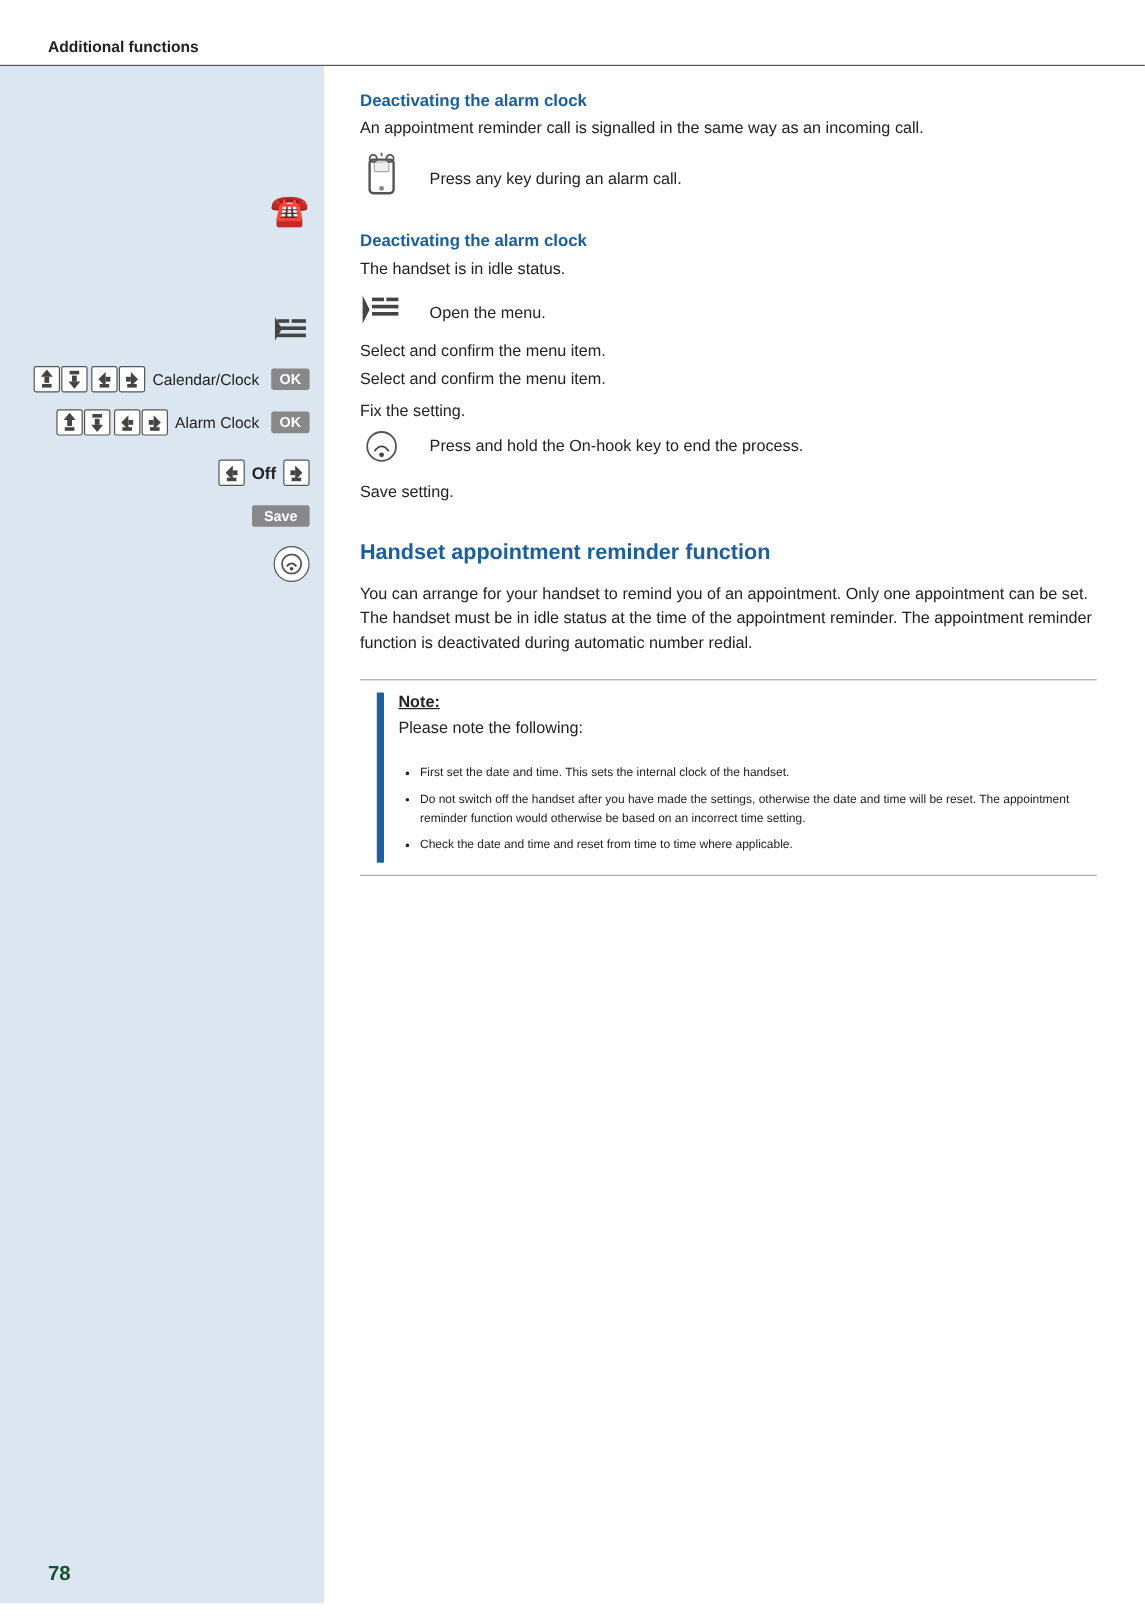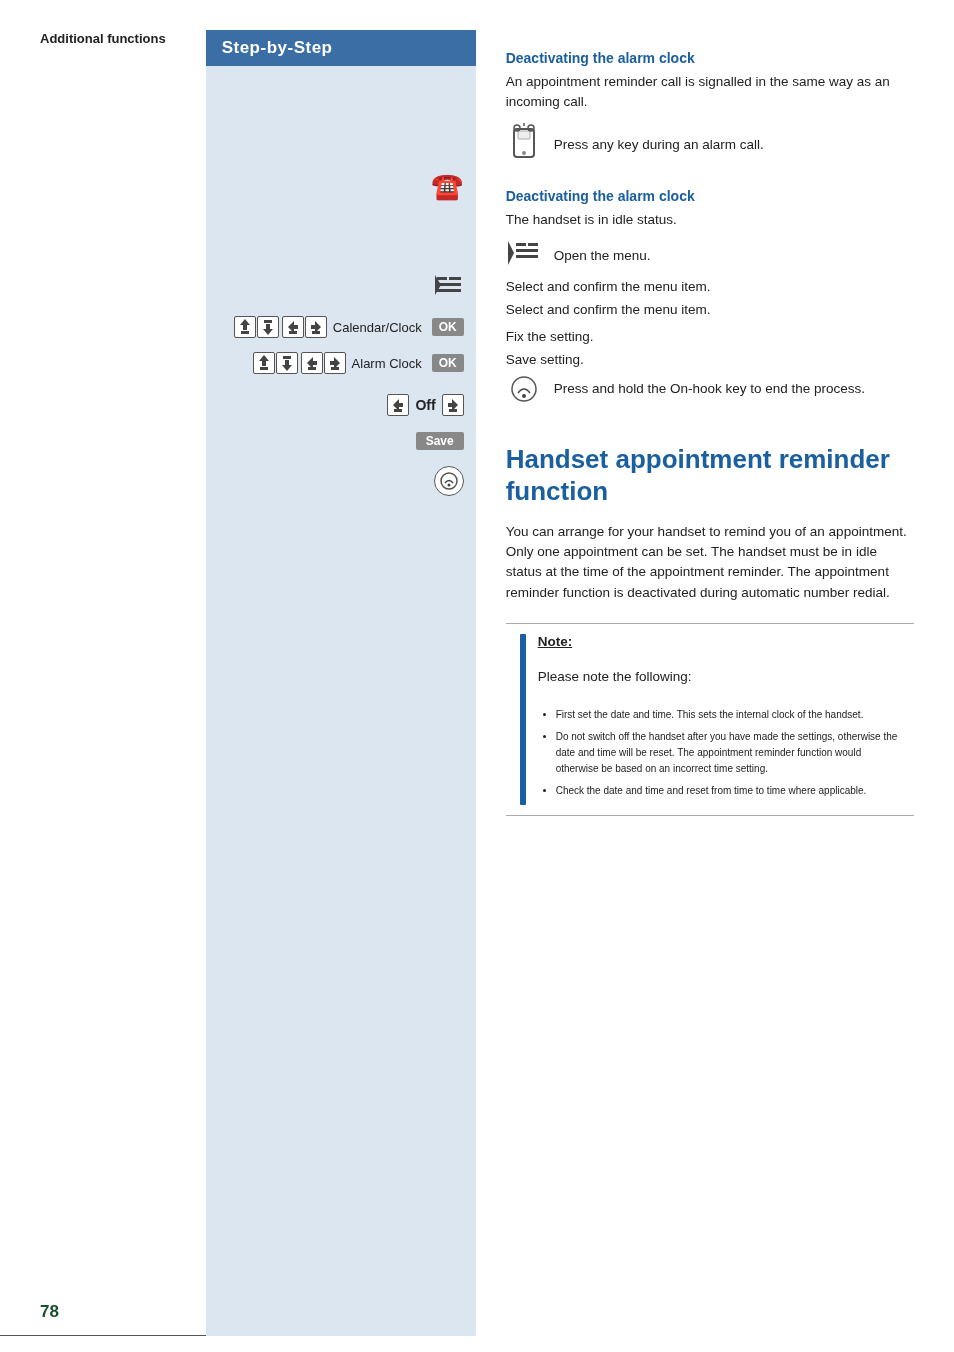--- a/index.html
+++ b/index.html
@@ -10,21 +10,21 @@
       color: #222;
       width: 954px;
       min-height: 1352px;
     }
 
     .page {
       width: 954px;
       min-height: 1352px;
       padding: 30px 0 16px 0;
       display: flex;
-      flex-direction: row;
+      flex-direction: column;
     }
 
     
     .page-header {
       padding: 0 40px 8px 40px;
       border-bottom: 1.5px solid #555;
       margin-bottom: 0;
     }
     .page-header span {
       font-size: 13px;
@@ -157,21 +157,21 @@
 
     .content-para {
       font-size: 13.5px;
       line-height: 1.5;
       color: #222;
       margin-bottom: 10px;
     }
 
     
     .large-heading {
-      font-size: 26px;
+      font-size: 18px;
       font-weight: bold;
       color: #1a5fa0;
       margin: 24px 0 14px 0;
       line-height: 1.25;
     }
 
     
     .note-box {
       border-top: 1.5px solid #aaa;
       border-bottom: 1.5px solid #aaa;
@@ -191,21 +191,21 @@
       border-radius: 1px;
     }
 
     .note-content {
       flex: 1;
     }
 
     .note-title {
       font-weight: bold;
       font-size: 13.5px;
-      margin-bottom: 18px;
+      margin-bottom: 5px;
       text-decoration: underline;
     }
 
     .note-content ul {
       padding-left: 18px;
       font-size: 10px;
       line-height: 1.6;
       color: #222;
     }
 
@@ -228,21 +228,21 @@
       font-size: 14px;
       font-weight: bold;
       color: #222;
     }
 
     
     .icon-instruction-row {
       display: flex;
       flex-direction: row;
       align-items: center;
-      gap: 12px;
+      gap: 22px;
       margin-bottom: 8px;
     }
     .icon-instruction-row .instruction-text {
       font-size: 13.5px;
       color: #222;
     }
 
     
     .phone-ring-icon {
       font-size: 26px;
@@ -284,21 +284,20 @@
 
 <div class="page" style="position:relative;">
 
   <div class="page-header">
     <span>Additional functions</span>
   </div>
 
   <div class="main-content">
 
     <div class="sidebar">
-      <div class="sidebar-title">Step-by-Step</div>
       <div class="sidebar-body">
 
         <div class="step-row" style="margin-top:80px; justify-content:flex-end;">
           <span class="phone-ring-icon">☎️</span>
         </div>
 
         <div class="step-row" style="margin-top:60px;">
           <span class="menu-icon">
             <svg width="28" height="24" viewBox="0 0 28 24">
               <rect x="2" y="4" width="10" height="3" fill="#444"></rect>
@@ -464,33 +463,33 @@
       </div>
 
       <div class="icon-instruction-row">
         <span class="instruction-text">Select and confirm the menu item.</span>
       </div>
 
       <div class="icon-instruction-row" style="margin-top:4px;">
         <span class="instruction-text">Fix the setting.</span>
       </div>
 
-      <div class="icon-instruction-row">
-        <span class="instruction-text">Save setting.</span>
-      </div>
-
       <div class="icon-instruction-row" style="margin-bottom:16px;">
         <span style="width:36px; display:inline-flex; align-items:center; justify-content:center;">
           <svg width="28" height="28" viewBox="0 0 28 28">
             <circle cx="14" cy="14" r="12" fill="none" stroke="#555" stroke-width="1.5"></circle>
             <path d="M8 18 Q14 10 20 18" fill="none" stroke="#444" stroke-width="1.5"></path>
             <circle cx="14" cy="21" r="2" fill="#444"></circle>
           </svg>
         </span>
         <span class="instruction-text">Press and hold the On-hook key to end the process.</span>
+      </div>
+
+      <div class="icon-instruction-row">
+        <span class="instruction-text">Save setting.</span>
       </div>
 
       <h2 class="large-heading">Handset appointment reminder function</h2>
 
       <p class="content-para">You can arrange for your handset to remind you of an appointment. Only one appointment can be set. The handset must be in idle status at the time of the appointment reminder. The appointment reminder function is deactivated during automatic number redial.</p>
 
       <div class="note-box">
         <div class="note-bar"></div>
         <div class="note-content">
           <div class="note-title">Note:</div>

